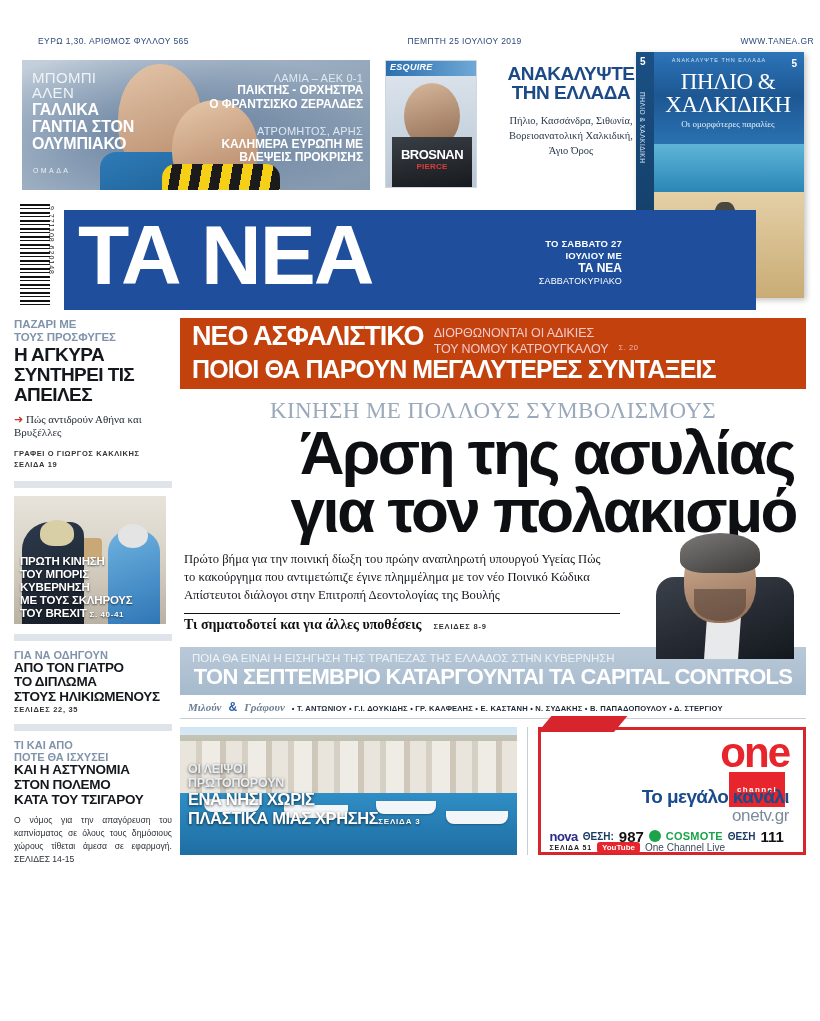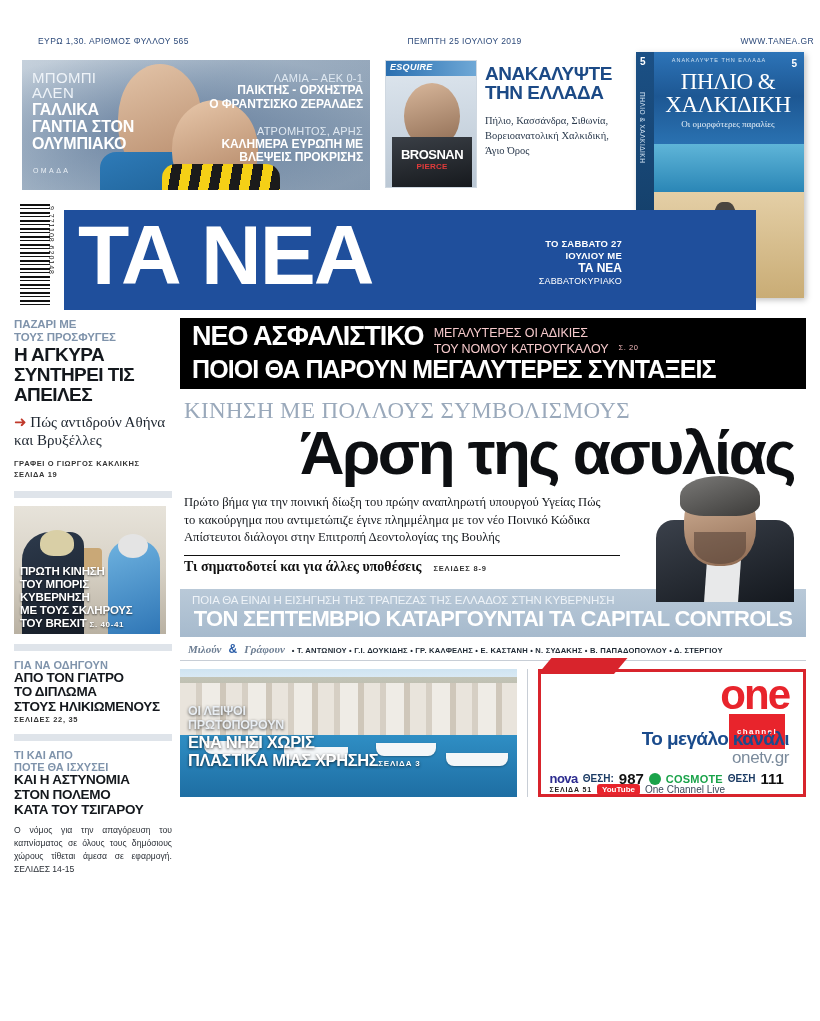--- a/index.html
+++ b/index.html
@@ -51,21 +51,21 @@
 
   
   .magpromo{position:absolute;left:385px;top:8px;width:240px;height:130px;background:#fff;}
   .magcover{position:absolute;left:0;top:0;width:92px;height:128px;background:linear-gradient(175deg,#dfe7ef,#b9c6d3);border:1px solid #cfd8e1;overflow:hidden;}
   .magcover .mtop{position:absolute;left:0;top:0;width:100%;height:15px;background:linear-gradient(90deg,#2a6fb0,#6fa8d6);}
   .magcover .mhead{position:absolute;left:4px;top:1px;font-size:9px;font-weight:700;color:#fff;font-style:italic;letter-spacing:.3px;}
   .magcover .mface{position:absolute;left:18px;top:22px;width:56px;height:66px;border-radius:50%;background:linear-gradient(165deg,#d8b79b,#8d6a51);}
   .magcover .mbody{position:absolute;left:6px;top:76px;width:80px;height:52px;background:linear-gradient(170deg,#3a3f46,#15181c);}
   .magcover .mname{position:absolute;left:5px;bottom:16px;width:82px;text-align:center;font-size:13px;font-weight:700;color:#fff;letter-spacing:-.5px;}
   .magcover .mname small{display:block;font-size:8px;color:#e23b3b;letter-spacing:.2px;}
-  .magpromo .mt{position:absolute;left:100px;top:4px;width:140px;text-align:left;}
+  .magpromo .mt{position:absolute;left:116px;top:4px;width:140px;text-align:center;}
   .magpromo .mt .t1{font-size:19px;font-weight:700;color:#1c4a86;letter-spacing:-.5px;line-height:1.02;display:block;}
   .magpromo .mt .sub{display:block;margin-top:10px;font-family:"Liberation Serif",serif;font-size:10.5px;color:#2b3a4d;line-height:1.45;}
 
   
   .bookwrap{position:absolute;left:628px;top:52px;width:180px;height:250px;}
   .book{position:absolute;left:8px;top:0;width:168px;height:246px;background:linear-gradient(180deg,#2d74b8 0%,#1d5793 18%,#2f7cbd 45%,#d9c39a 72%,#cdb485 100%);box-shadow:2px 2px 6px rgba(0,0,0,.25);overflow:hidden;}
   .book .spine{position:absolute;left:0;top:0;width:18px;height:100%;background:linear-gradient(180deg,#1b5085,#12395f);}
   .book .spine i{position:absolute;left:3px;top:40px;writing-mode:vertical-rl;font-size:6.5px;color:#cfe0f0;font-style:normal;letter-spacing:.5px;}
   .book .num{position:absolute;color:#fff;font-size:10px;font-weight:700;}
   .book .num.l{left:4px;top:4px;}
@@ -90,21 +90,21 @@
   .masthead .logo{position:absolute;left:14px;top:4px;font-size:84px;font-weight:700;color:#fff;letter-spacing:-2px;line-height:.98;font-family:"Liberation Sans",sans-serif;}
   .masthead .side{position:absolute;right:134px;top:28px;width:110px;text-align:right;color:#fff;line-height:1.22;}
   .masthead .side .a{display:block;font-size:9.5px;font-weight:700;letter-spacing:.2px;}
   .masthead .side .b{display:block;font-size:12px;font-weight:700;}
   .masthead .side .c{display:block;font-size:9px;font-weight:400;letter-spacing:.2px;}
 
   
   .leftcol{position:absolute;left:14px;top:318px;width:158px;height:695px;}
   .lc-kicker{font-size:11.5px;font-weight:700;color:#7f93ab;line-height:1.1;letter-spacing:-.1px;}
   .lc-head{font-size:19px;font-weight:700;color:#14181d;line-height:1.04;letter-spacing:-.6px;margin-top:2px;}
-  .lc-bullet{font-family:"Liberation Serif",serif;font-size:15px;color:#1e2630;line-height:1.25;margin-top:8px;}
+  .lc-bullet{font-family:"Liberation Serif",serif;font-size:11px;color:#1e2630;line-height:1.25;margin-top:8px;}
   .lc-bullet .dot{color:#c0392b;}
   .lc-credit{font-size:7.5px;font-weight:700;color:#333;letter-spacing:.6px;margin-top:8px;line-height:1.5;}
   .lc-rule{height:7px;background:#dfe4ea;margin:10px 0 8px;}
 
   .bjphoto{position:relative;width:152px;height:128px;margin-top:2px;
      background:linear-gradient(170deg,#cdd6e2,#8fa3bb 55%,#5d7088);overflow:hidden;}
   .bjphoto .room{position:absolute;inset:0;background:
      linear-gradient(180deg,#e7e3da 0%,#d8d2c6 48%,#b9b1a2 100%);}
   .bjphoto .lamp{position:absolute;left:62px;top:42px;width:26px;height:22px;background:#c9a877;border-radius:4px 4px 0 0;}
   .bjphoto .man{position:absolute;left:8px;top:26px;width:62px;height:102px;background:linear-gradient(160deg,#2d3a4c,#161d27);border-radius:28px 14px 0 0;}
@@ -115,29 +115,29 @@
   .bj-cap .pg{font-size:8px;font-weight:700;letter-spacing:.6px;}
 
   .lc-kicker2{font-size:11px;font-weight:700;color:#7f93ab;line-height:1.1;}
   .lc-head2{font-size:13.5px;font-weight:700;color:#14181d;line-height:1.1;letter-spacing:-.3px;}
   .lc-pages{font-size:7.5px;font-weight:700;color:#333;letter-spacing:.7px;}
   .lc-body{font-family:"Liberation Sans",sans-serif;font-size:8.6px;color:#2a2f36;line-height:1.5;margin-top:6px;text-align:justify;}
 
   
   .main{position:absolute;left:180px;top:318px;width:626px;}
 
-  .redbanner{position:relative;background:#000000;padding:6px 10px 7px 12px;}
+  .redbanner{position:relative;background:#c2410c;padding:6px 10px 7px 12px;}
   .redbanner .rb-top{display:flex;align-items:flex-start;gap:10px;}
   .rb-main{font-size:27px;font-weight:700;color:#fff;letter-spacing:-1px;line-height:.94;white-space:nowrap;}
   .rb-sub{font-size:12.5px;color:#f6c9cb;font-weight:400;line-height:1.12;letter-spacing:-.1px;padding-top:2px;}
   .rb-pg{font-size:7.5px;color:#f3b9bb;letter-spacing:.6px;align-self:flex-end;padding-bottom:4px;}
   .rb-line2{font-size:25px;font-weight:700;color:#fff;letter-spacing:-.9px;line-height:1;margin-top:1px;white-space:nowrap;}
 
   .headblock{position:relative;padding:10px 4px 0;}
-  .hb-kicker{text-align:left;font-family:"Liberation Serif",serif;font-size:23px;color:#9aa9bb;letter-spacing:.4px;line-height:1;}
+  .hb-kicker{text-align:center;font-family:"Liberation Serif",serif;font-size:23px;color:#9aa9bb;letter-spacing:.4px;line-height:1;}
   .hb-h1{font-size:62px;font-weight:700;color:#0d0f12;text-align:right;letter-spacing:-2.5px;line-height:.93;margin-top:2px;padding-right:8px;}
   .hb-h2{font-size:62px;font-weight:700;color:#0d0f12;text-align:right;letter-spacing:-2.5px;line-height:.93;padding-right:6px;}
 
   .lead{position:relative;margin-top:12px;padding:0 4px;}
   .lead .txt{font-family:"Liberation Serif",serif;font-size:12.6px;color:#14181d;line-height:1.42;width:430px;}
   .lead .bar{margin-top:8px;width:436px;border-top:1px solid #111;padding-top:3px;display:flex;align-items:baseline;gap:12px;}
   .lead .bar b{font-family:"Liberation Serif",serif;font-size:14px;font-weight:700;color:#111;}
   .lead .bar span{font-size:7.5px;letter-spacing:.8px;color:#333;font-weight:700;}
   .portrait{position:absolute;right:6px;top:-18px;width:150px;height:126px;}
   .portrait .suit{position:absolute;left:6px;top:44px;width:138px;height:82px;background:linear-gradient(160deg,#3b414b,#14181e);border-radius:18px 18px 0 0;}
@@ -336,31 +336,32 @@
       <div class="lc-body">Ο νόμος για την απαγόρευση του καπνίσματος σε όλους τους δημόσιους χώρους τίθεται άμεσα σε εφαρμογή. ΣΕΛΙΔΕΣ 14-15</div>
     </div>
   </div>
 
   <div class="main">
 
     <div class="redbanner">
       <div class="rb-top">
         <div class="rb-main">ΝΕΟ ΑΣΦΑΛΙΣΤΙΚΟ</div>
         <div>
-          <div class="rb-sub">ΜΕΓΑΛΥΤΕΡΕΣ ΟΙ ΑΔΙΚΙΕΣ</div>
+          <div class="rb-sub">ΔΙΟΡΘΩΝΟΝΤΑΙ ΟΙ ΑΔΙΚΙΕΣ</div>
           <div class="rb-sub">ΤΟΥ ΝΟΜΟΥ ΚΑΤΡΟΥΓΚΑΛΟΥ</div>
         </div>
         <div class="rb-pg">Σ. 20</div>
       </div>
       <div class="rb-line2">ΠΟΙΟΙ ΘΑ ΠΑΡΟΥΝ ΜΕΓΑΛΥΤΕΡΕΣ ΣΥΝΤΑΞΕΙΣ</div>
     </div>
 
     <div class="headblock">
       <div class="hb-kicker">ΚΙΝΗΣΗ ΜΕ ΠΟΛΛΟΥΣ ΣΥΜΒΟΛΙΣΜΟΥΣ</div>
       <div class="hb-h1">Άρση της ασυλίας</div>
+      <div class="hb-h2">για τον πολακισμό</div>
     </div>
 
     <div class="lead">
       <div class="portrait">
         <div class="suit"></div>
         <div class="shirt"></div>
         <div class="head"></div>
         <div class="hair"></div>
         <div class="beard"></div>
       </div>

